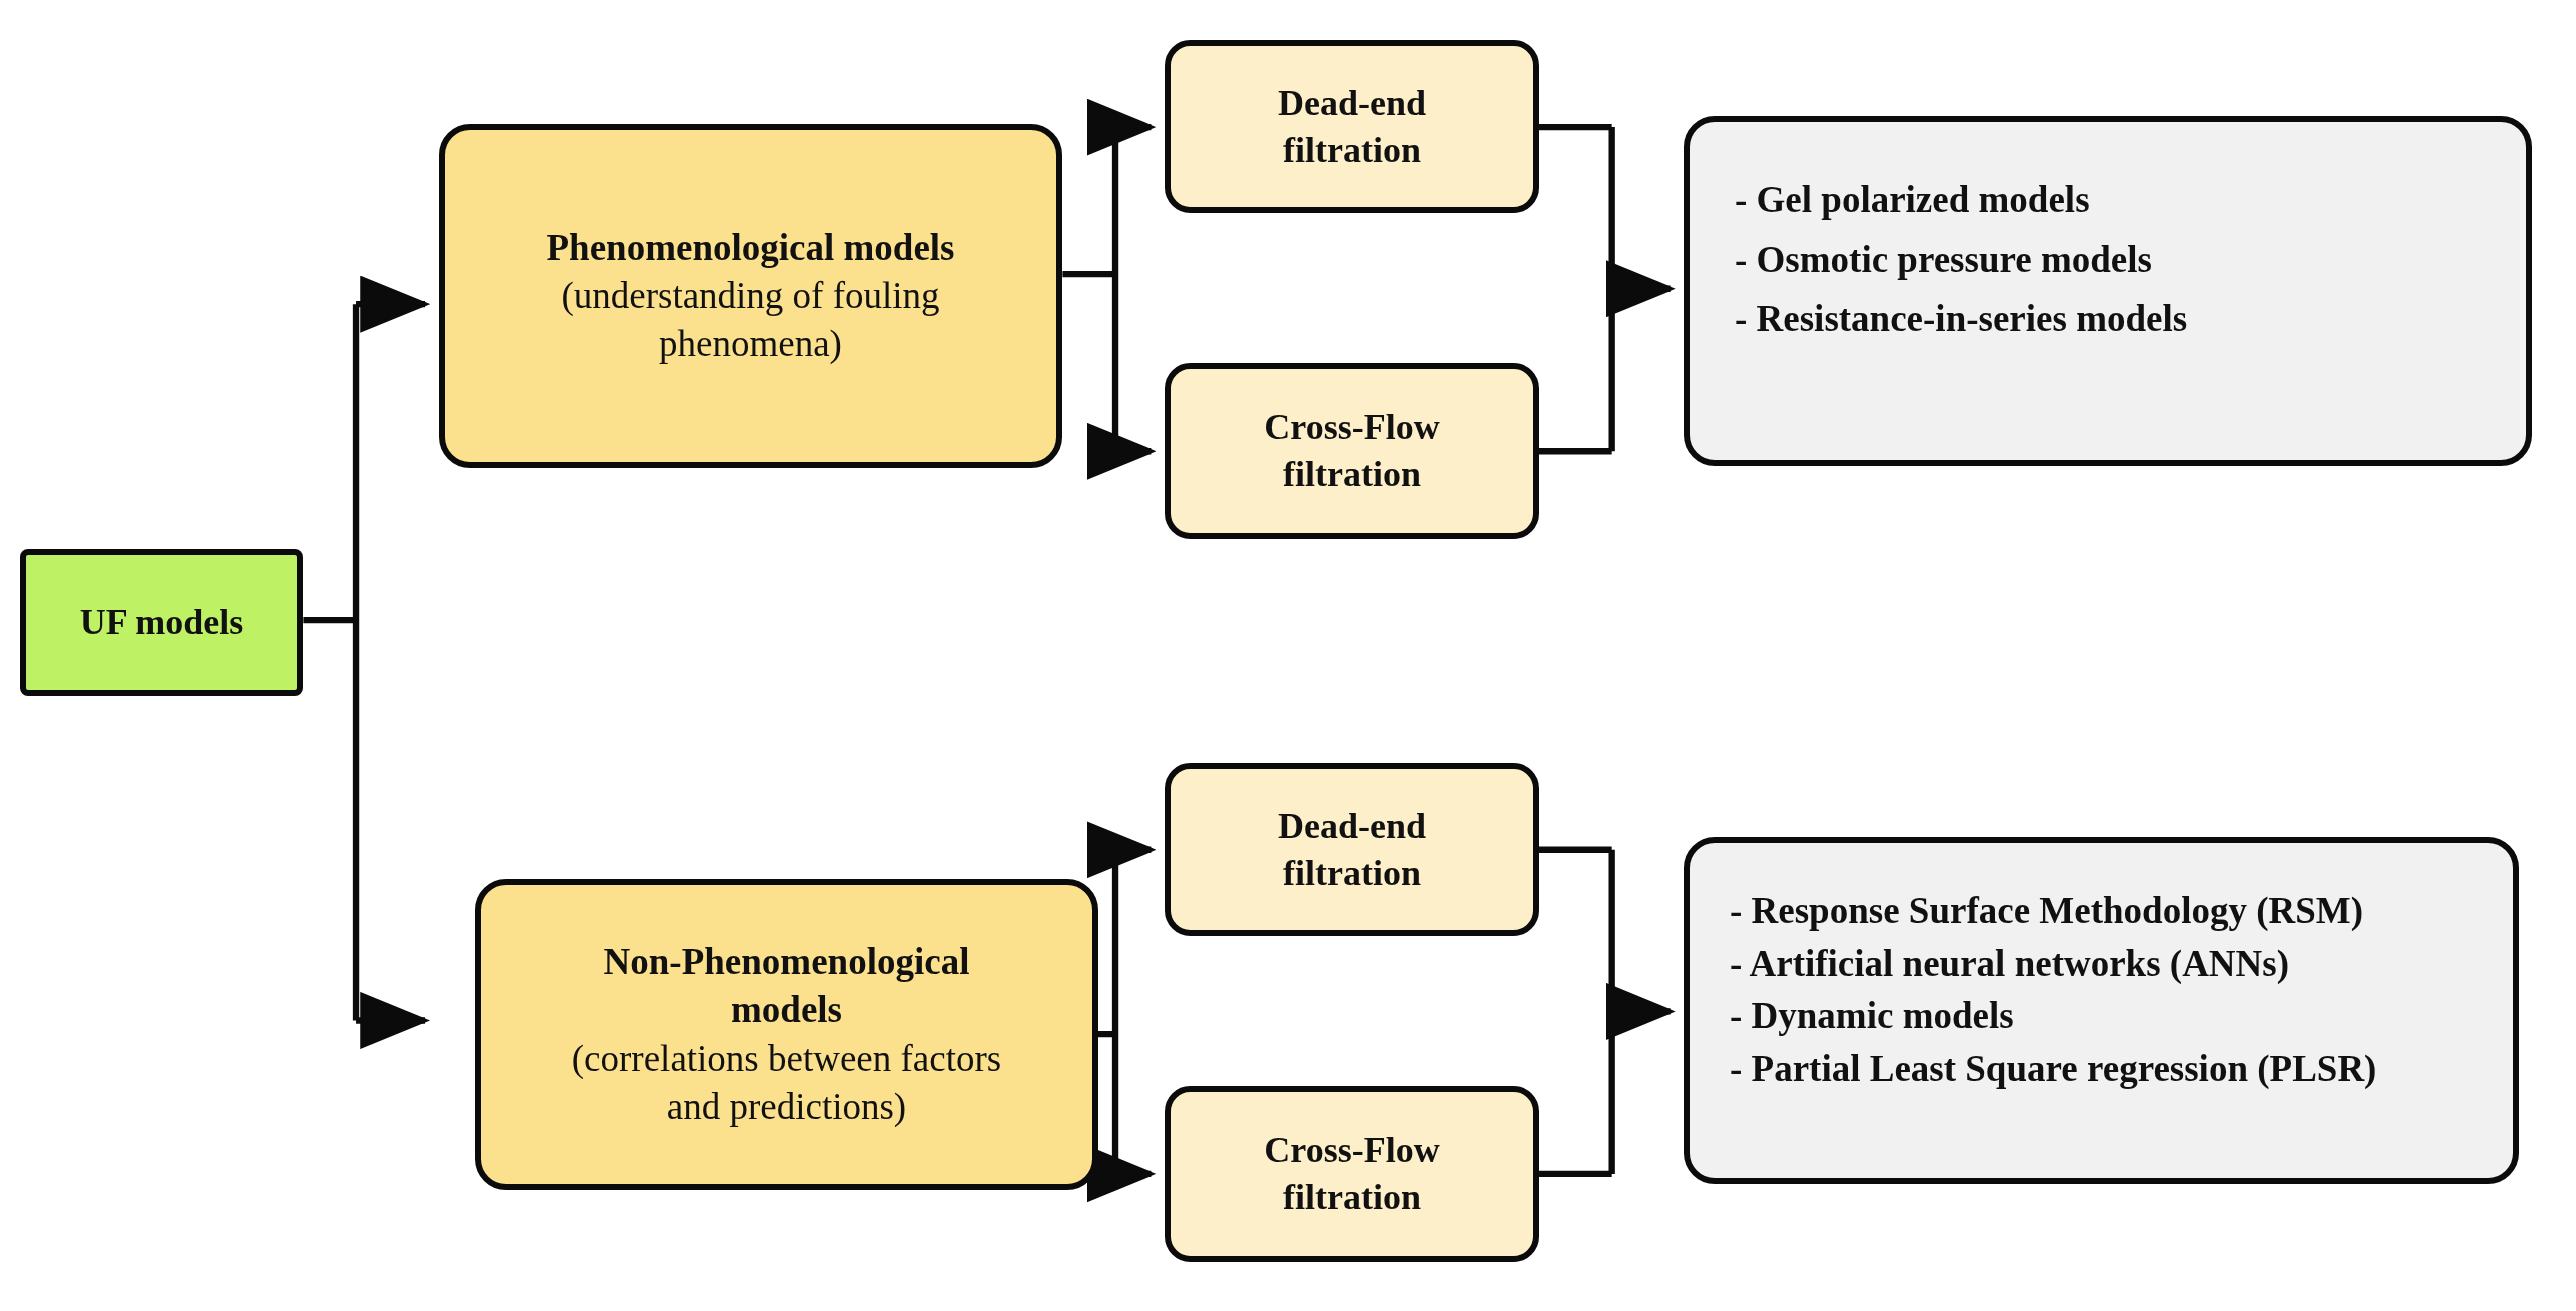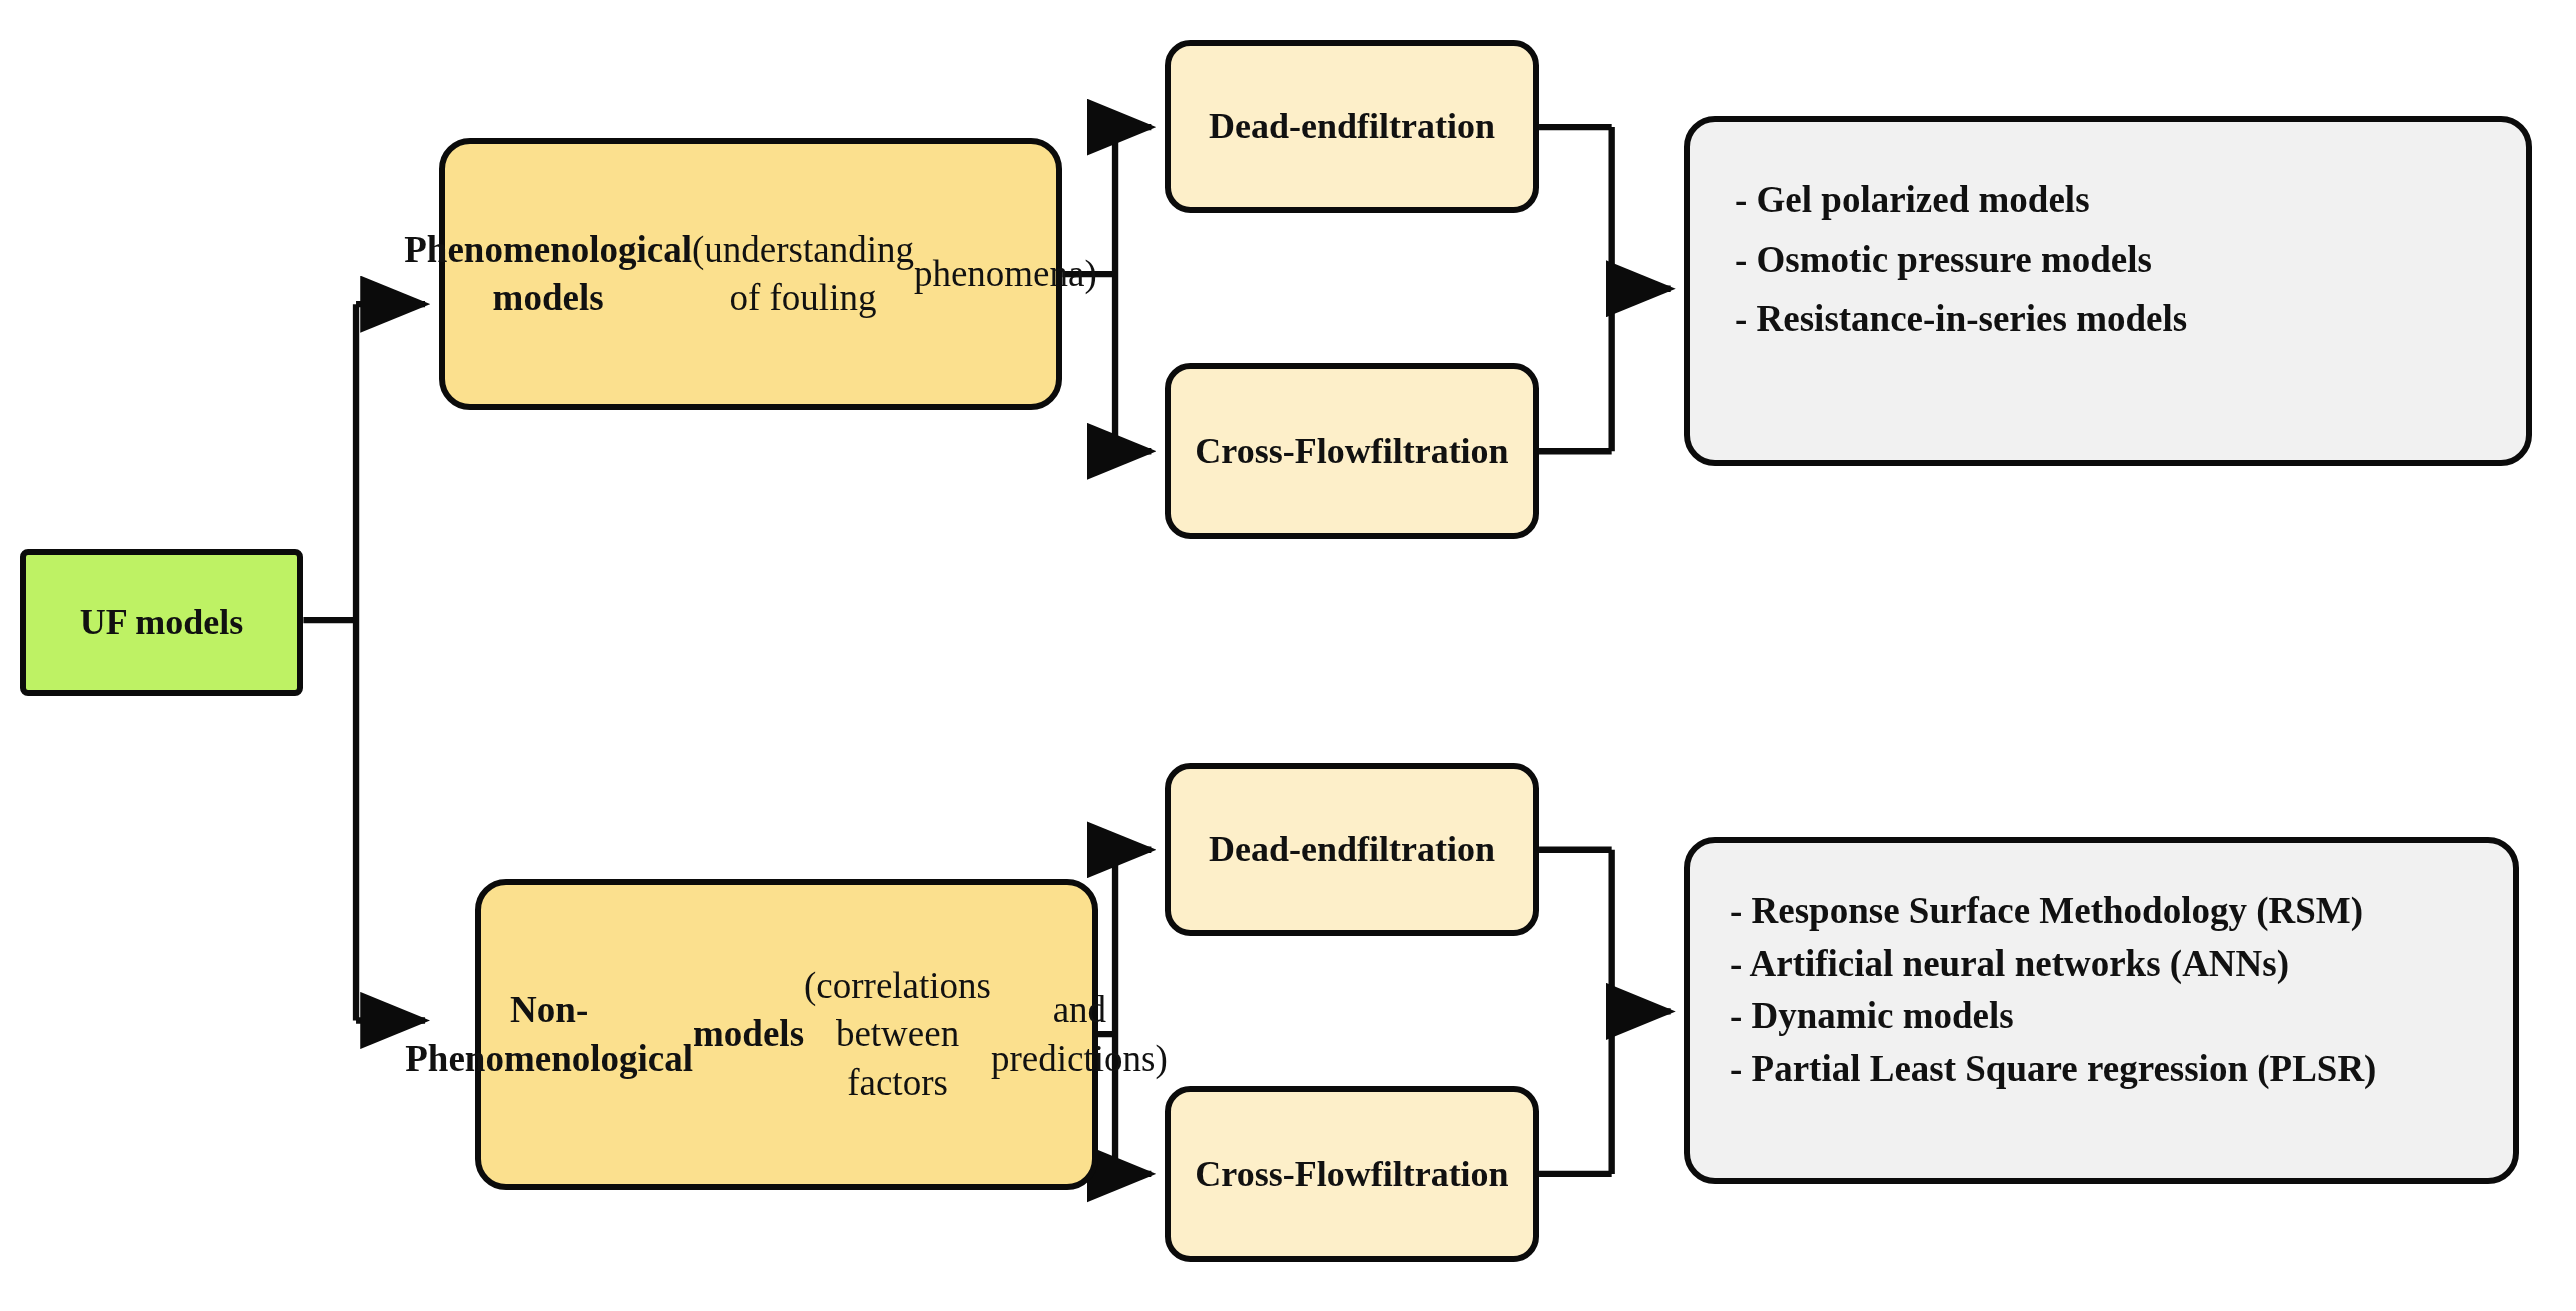--- a/index.html
+++ b/index.html
@@ -24,21 +24,21 @@
     left: 0;
     top: 0;
     width: 2576px;
     height: 1311px;
   }
   .node-box {
     position: absolute;
     box-sizing: border-box;
     border: 6.4px solid #0b0b0b;
     display: flex;
-    flex-direction: row;
+    flex-direction: column;
     align-items: center;
     justify-content: center;
     text-align: center;
     color: #111111;
     line-height: 1.30;
   }
   .node-box.root {
     background: #bef264;
     border-radius: 8px;
   }
@@ -63,21 +63,21 @@
     font-weight: normal;
   }
   .list-item {
     white-space: nowrap;
     font-weight: bold;
     color: #111111;
   }
 
   
   #node-uf-models       { left: 20px;   top: 549px;  width: 283px; height: 147px; font-size: 36px; }
-  #node-phenomenological{ left: 439px;  top: 138px;  width: 623px; height: 272px; font-size: 37px; }
+  #node-phenomenological{ left: 439px;  top: 124px;  width: 623px; height: 344px; font-size: 37px; }
   #node-non-phenom      { left: 439px;  top: 879px;  width: 623px; height: 311px; font-size: 37px; margin-left: 36px; }
   #node-dead-end-top    { left: 1165px; top: 40px;   width: 374px; height: 173px; font-size: 36px; }
   #node-cross-flow-top  { left: 1165px; top: 363px;  width: 374px; height: 176px; font-size: 36px; }
   #node-dead-end-bottom { left: 1165px; top: 763px;  width: 374px; height: 173px; font-size: 36px; }
   #node-cross-flow-bot  { left: 1165px; top: 1086px; width: 374px; height: 176px; font-size: 36px; }
   #node-list-top        { left: 1684px; top: 116px;  width: 848px; height: 350px; padding: 45px 0 0 45px; }
   #node-list-bottom     { left: 1684px; top: 837px;  width: 835px; height: 347px; padding: 42px 0 0 40px; }
 
   #node-list-top .list-item    { font-size: 37px; line-height: 1.42; margin-top: 7px; }
   #node-list-bottom .list-item { font-size: 37px; line-height: 1.42; }

